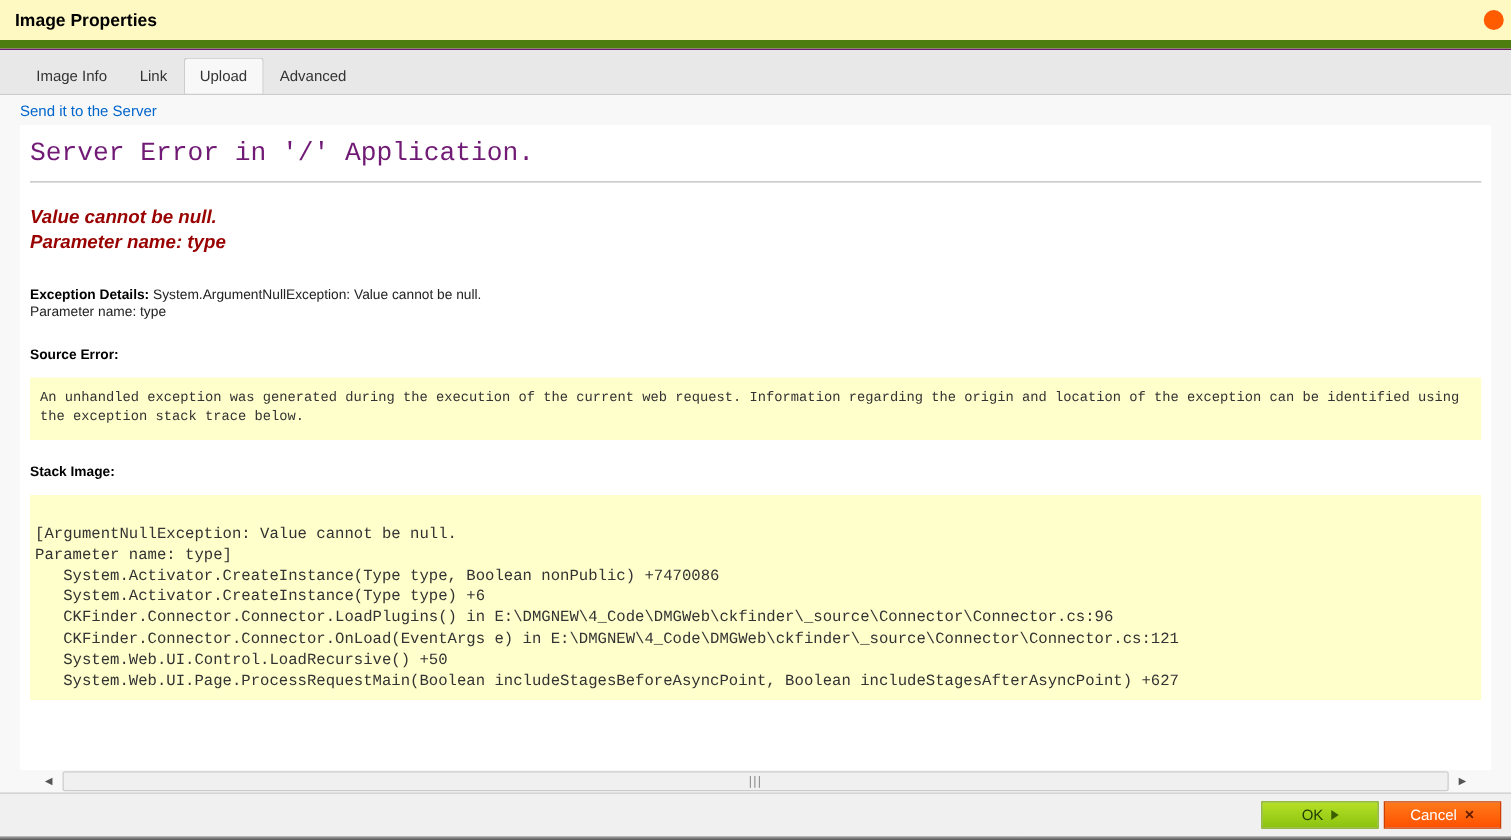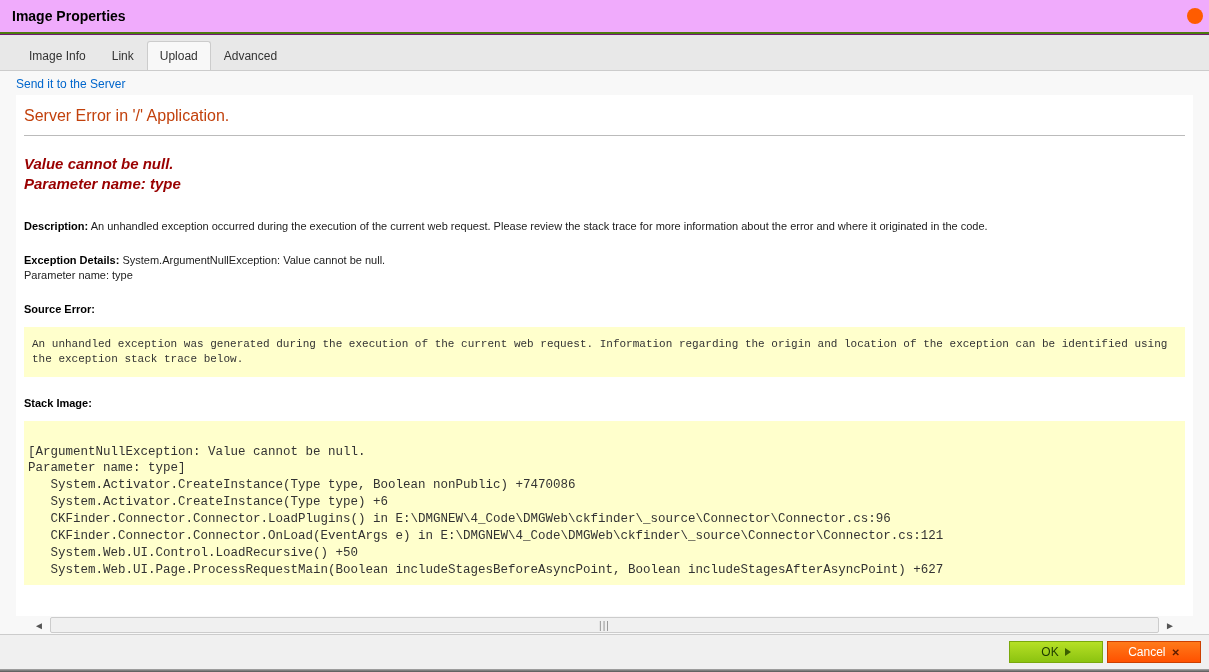--- a/index.html
+++ b/index.html
@@ -21,22 +21,22 @@
       height: 100%;
       display: flex;
       flex-direction: column;
       background: #f8f8f8;
     }
     .dialog-header {
       display: flex;
       align-items: center;
       justify-content: space-between;
       padding: 8px 12px;
-      background: #f0abfc;
-      border-bottom: 2px solid #4d7c0f;
+      background: #fef9c3;
+      border-bottom: 7px solid #4d7c0f;
     }
     .dialog-title {
       font-size: 14px;
       font-weight: bold;
       color: #000;
     }
     .close-dot {
       width: 16px;
       height: 16px;
       border-radius: 50%;
@@ -80,23 +80,23 @@
       margin-bottom: 4px;
       cursor: pointer;
     }
     .error-panel {
       flex: 1;
       background: #fff;
       overflow: auto;
       padding: 6px 8px 10px 8px;
     }
     .error-title {
-      font-family: Liberation Sans, sans-serif;
-      font-size: 16px;
-      color: #c2410c;
+      font-family: Liberation Mono, monospace;
+      font-size: 21px;
+      color: #701a75;
       font-weight: normal;
       margin: 6px 0 10px 0;
     }
     hr.error-hr {
       border: none;
       border-top: 1px solid #bbb;
       margin: 0 0 18px 0;
     }
     .error-sub {
       font-family: Verdana, sans-serif;
@@ -245,24 +245,20 @@
   <div class="content-area">
     <div class="server-link">Send it to the Server</div>
 
     <div class="error-panel">
       <h1 class="error-title">Server Error in '/' Application.</h1>
       <hr class="error-hr">
 
       <div class="error-sub"><span style="white-space:pre-line">Value cannot be null.
 Parameter name: type</span></div>
 
-      <div class="section-row">
-        <span class="section-label">Description:</span>
-        <span class="section-plain">An unhandled exception occurred during the execution of the current web request. Please review the stack trace for more information about the error and where it originated in the code.</span>
-      </div>
 
       <div class="section-row">
         <span class="section-label">Exception Details:</span>
         <span class="section-plain">System.ArgumentNullException: Value cannot be null.</span><br>
         <span class="section-plain">Parameter name: type</span>
       </div>
 
       <div class="section-head">Source Error:</div>
       <div class="code-block">An unhandled exception was generated during the execution of the current web request. Information regarding the origin and location of the exception can be identified using the exception stack trace below.</div>
 

